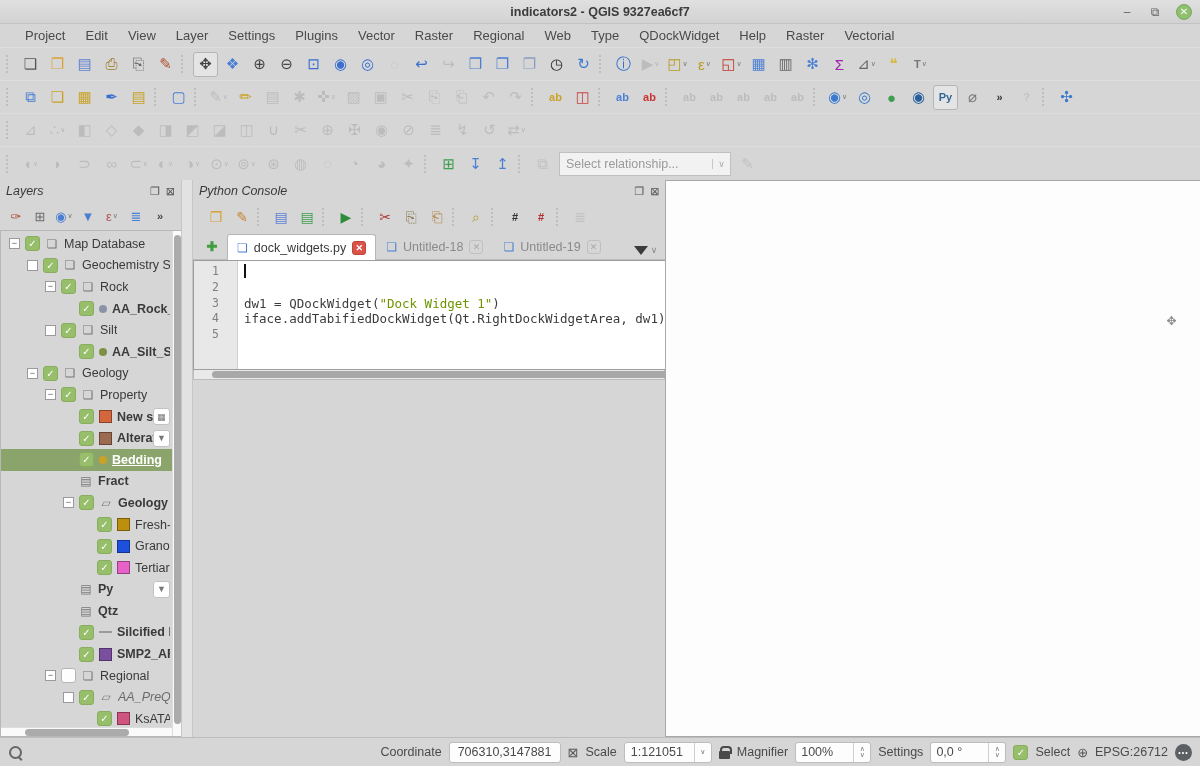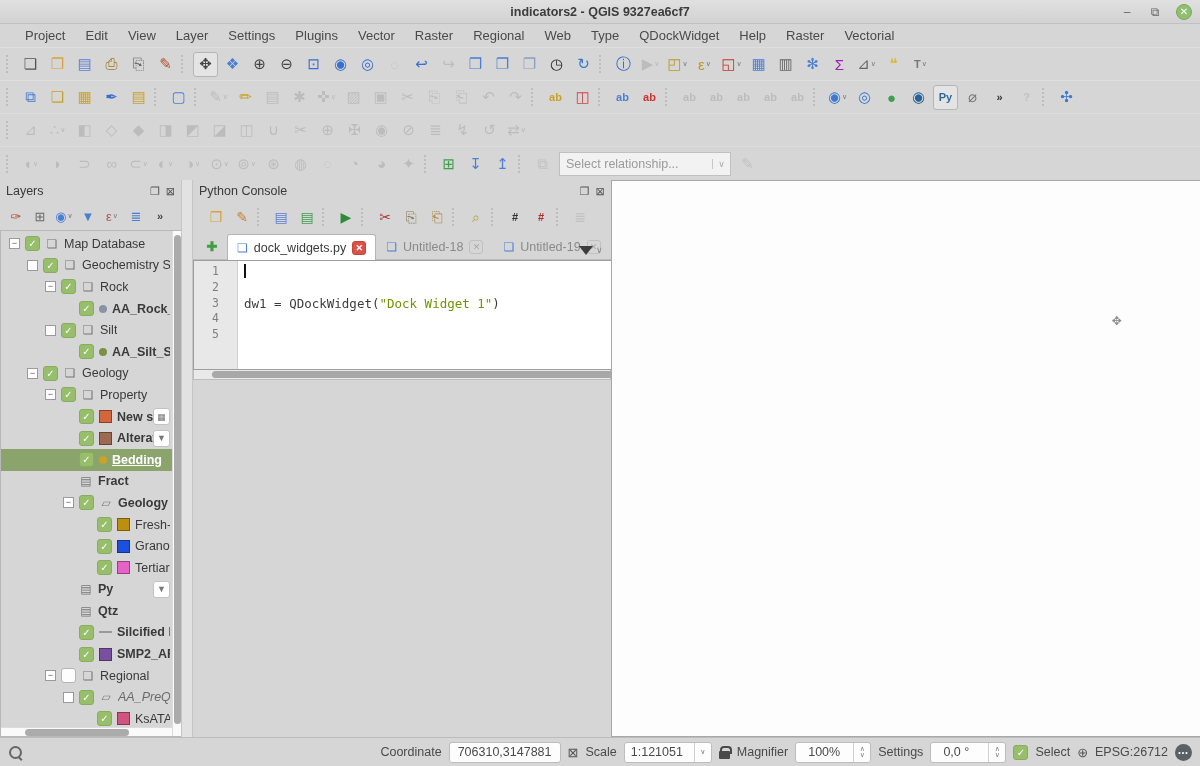--- a/index.html
+++ b/index.html
@@ -33,21 +33,21 @@
            align-items:center; margin:0 3px; color:#9a9a9a; font-size:12.5px; }
   .combo .val { flex:1; padding-left:6px; white-space:nowrap; overflow:hidden; }
   .combo .arrow { width:18px; border-left:1px solid #c8c8c8; text-align:center; color:#aaa; font-size:9px; }
 
   
   #main { height:557px; display:flex; }
 
   
   #layers-panel { width:181px; display:flex; flex-direction:column; }
   .panel-head { height:22px; display:flex; align-items:center; padding:0 6px; }
-  .panel-head .ptitle { flex:1; font-size:12.5px; color:#3a3a3a; }
+  .panel-head .ptitle { flex:1; font-size:12.5px; color:#3a3a3a;font-style:italic; }
   .phbtn { font-size:11px; color:#555; margin-left:6px; }
   #layers-toolbar { height:28px; display:flex; align-items:center; padding-left:4px; }
   #layers-toolbar .tbtn { min-width:22px; height:22px; font-size:13px; }
   #layers-tree { flex:1; border:1px solid #b8b8b8; border-right:none; background:#d6d6d6; position:relative; overflow:hidden; }
   .treerows { position:absolute; left:0; top:2px; right:9px; }
   .trw { height:21.6px; display:flex; align-items:center; white-space:nowrap; overflow:hidden; padding-right:2px; font-size:12.5px; }
   .trw.selected { background:#8ba46c; color:#fff; }
   .exp { width:11px; height:11px; border:1px solid #9a9a9a; background:#fff; color:#555; font-size:9px;
          line-height:9px; text-align:center; margin-right:5px; flex:none; }
   .exp.none { visibility:hidden; }
@@ -111,21 +111,21 @@
   .magicon { width:15px; height:15px; position:relative; flex:none; }
   .magicon::before { content:""; position:absolute; left:1px; top:1px; width:9px; height:9px; border:2px solid #666; border-radius:50%; }
   .magicon::after { content:""; position:absolute; left:11px; top:11px; width:5px; height:2px; background:#666; transform:rotate(45deg); transform-origin:0 0; }
   #locate { width:196px; height:20px; background:#fdfdfd; border:1px solid #bdbdbd; border-radius:3px;
             color:#9c9c9c; display:flex; align-items:center; padding-left:7px; font-size:12.5px; }
   .sspacer { flex:1; }
   .sfield { background:#fdfdfd; border:1px solid #bdbdbd; border-radius:3px; height:21px; display:flex; align-items:center; }
   #coord-value { width:112px; justify-content:center; }
   #scale-combo { width:88px; } #scale-combo .v { flex:1; padding-left:6px; } 
   .ddcol { width:17px; border-left:1px solid #cfcfcf; height:100%; display:flex; flex-direction:column; align-items:center; justify-content:center; color:#777; font-size:7px; line-height:6px; }
-  .spin { width:76px; } .spin .v { flex:1; padding-left:12px; }
+  .spin { width:76px; } .spin .v { flex:1; padding-left:5px; }
   .lock { width:11px; height:8px; background:#4a4a4a; border-radius:1px; position:relative; margin-top:5px; flex:none; }
   .lock::before { content:""; position:absolute; left:1.5px; top:-5px; width:8px; height:6px; border:2px solid #4a4a4a; border-bottom:none; border-radius:4px 4px 0 0; }
   .schk { width:15px; height:15px; border-radius:3px; background:#97be6b; border:1px solid #88ad5e; color:#fff; font-size:10px;
           display:flex; align-items:center; justify-content:center; flex:none; }
   .sicon { color:#555; font-size:13px; }
   .msgbubble { width:17px; height:17px; border-radius:50%; background:#5b6064; color:#fff; font-size:7px; letter-spacing:1px;
                display:flex; align-items:center; justify-content:center; flex:none; }
 </style>
 </head>
 <body>
@@ -814,20 +814,21 @@
             <div class="gnum">3</div>
             <div class="gnum">4</div>
             <div class="gnum">5</div>
           </div>
         <div id="codearea">
           <div id="cursor"></div>
           <div id="edgeline"></div>
         <div class="cline"></div>
             <div class="cline"></div>
             <div class="cline"><span class="k">dw1 = QDockWidget(</span><span class="s">"Dock Widget 1"</span><span class="k">)</span></div>
+            <div class="cline"><span class="k">iface.addTabifiedDockWidget(Qt.RightDockWidgetArea, dw1)</span></div>
           </div>
       </div>
       <div id="console-hsb">
           <div class="thumb"></div>
         </div>
     </div>
     <div id="canvas-gap"></div>
     <div id="map-canvas">
       <span id="map-cursor">✥</span>
     </div>

